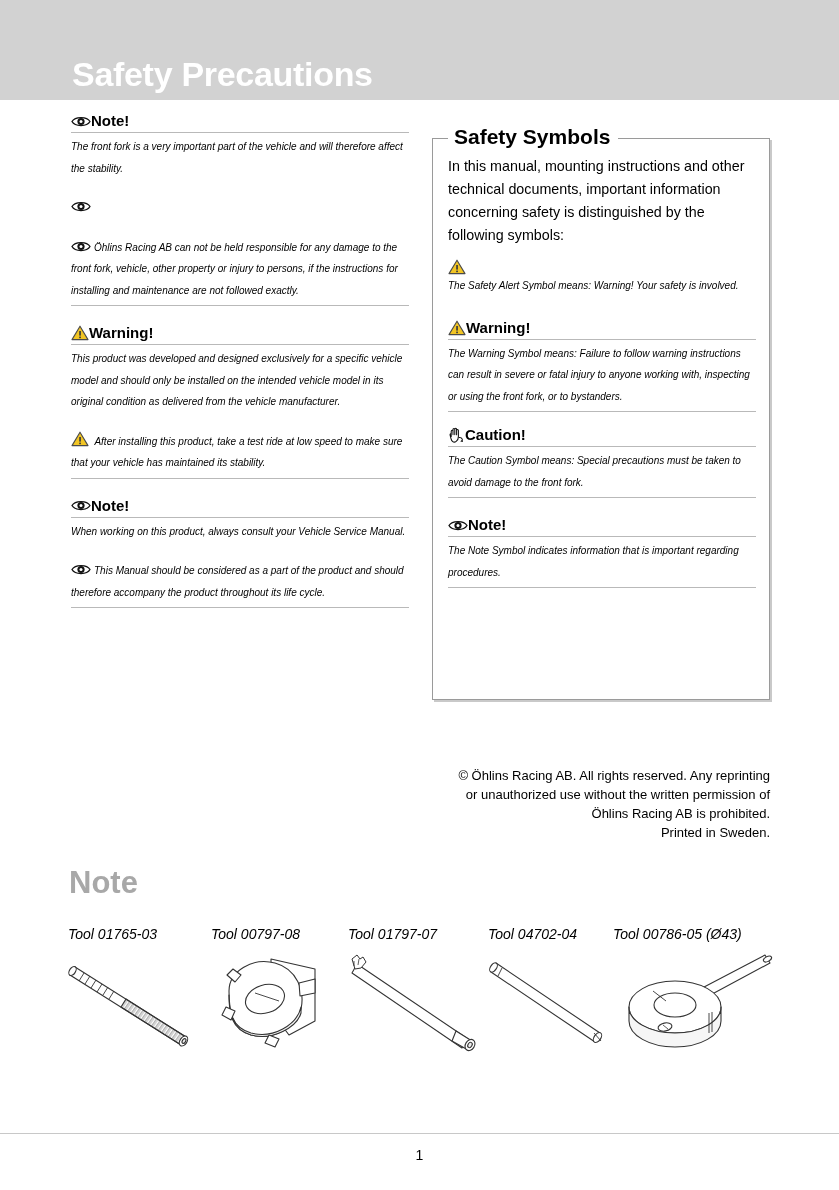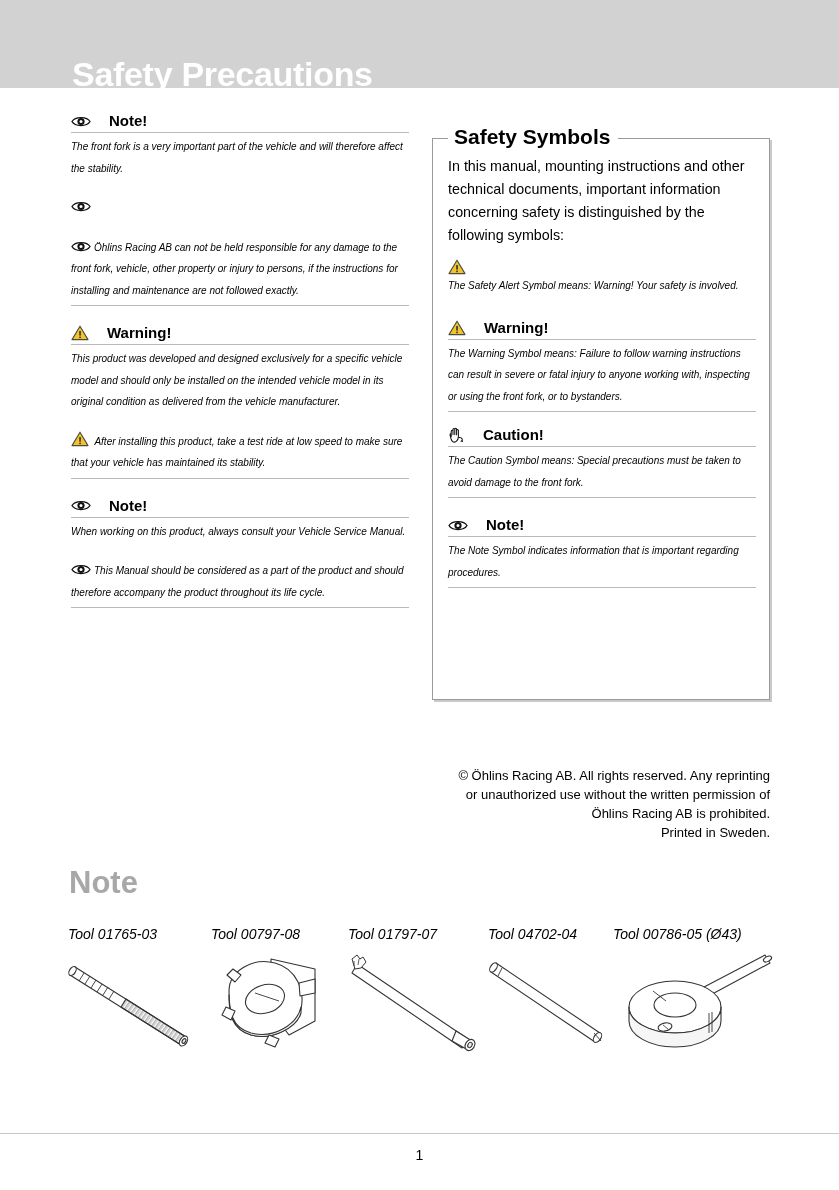--- a/index.html
+++ b/index.html
@@ -14,21 +14,21 @@
     font-family: "Liberation Sans", sans-serif;
     color: #000000;
     overflow: hidden;
   }
 
   
   #header-band {
     position: absolute;
     left: 0; top: 0;
     width: 839px;
-    height: 88px;
+    height: 100px;
     background: #d2d2d2;
     overflow: hidden;
   }
   #page-title {
     position: absolute;
     left: 72px;
     top: 54px;
     font-size: 34px;
     font-weight: bold;
     color: #ffffff;
@@ -44,21 +44,21 @@
     top: 112px;
     width: 338px;
   }
 
   
   .callout { margin: 0 0 4px 0; }
 
   .callout-head {
     display: flex;
     align-items: center;
-    gap: 18px;
+    gap: 0;
     font-size: 15px;
     font-weight: bold;
     line-height: 18px;
     padding-bottom: 2px;
     border-bottom: 1px solid #b9b9b9;
     margin-bottom: 3px;
   }
 
   .callout-body {
     font-size: 10px;

